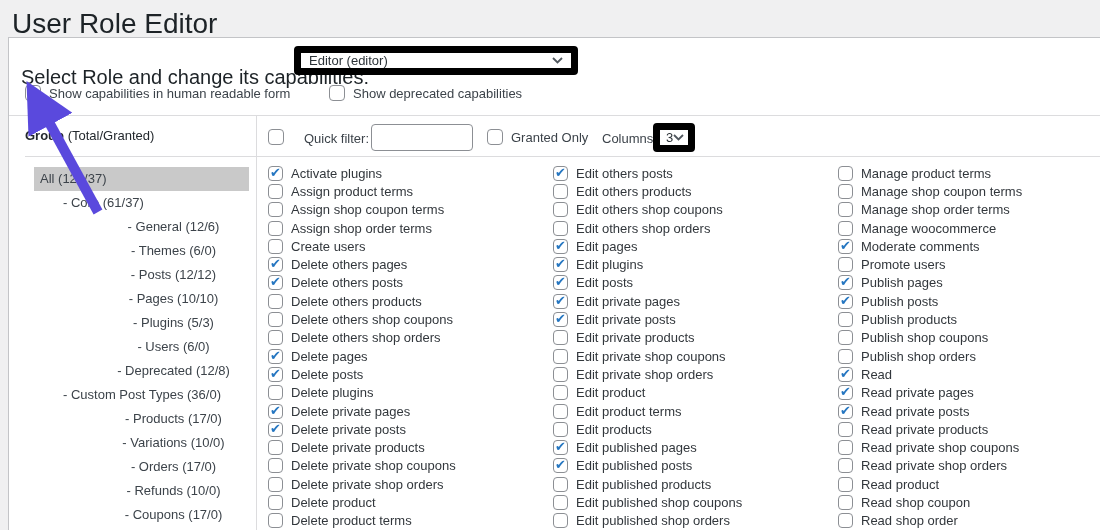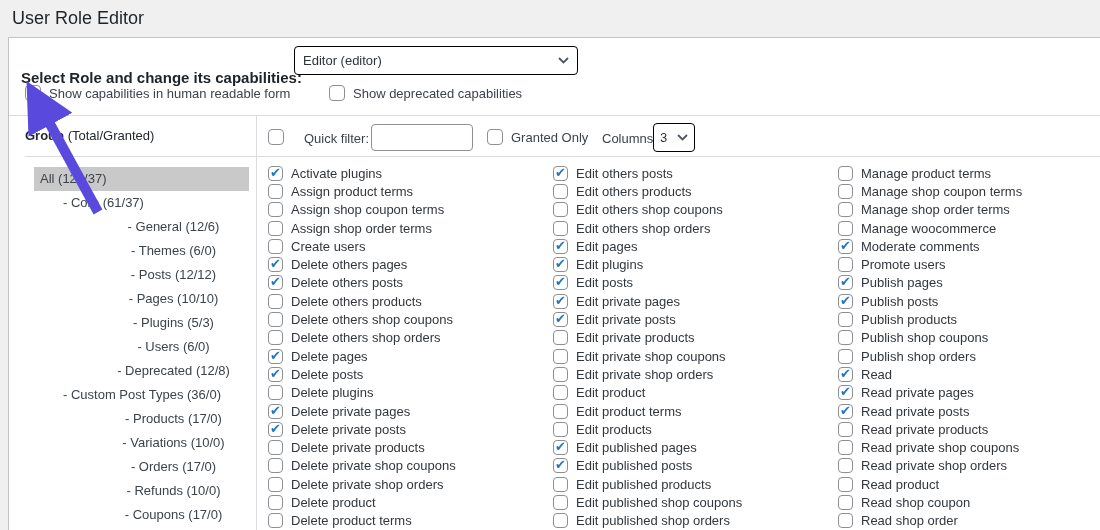--- a/index.html
+++ b/index.html
@@ -4,31 +4,31 @@
 <style>
   * { margin:0; padding:0; box-sizing:border-box; }
   html,body { width:1100px; height:530px; overflow:hidden; }
   body {
     font-family:"Liberation Sans","DejaVu Sans",sans-serif;
     background:#f0f0f1; color:#3c434a; font-size:13px;
     position:relative;
   }
   .page-title{
     position:absolute; left:12px; top:8px;
-    font-size:18px; font-weight:400; color:#1d2327;
+    font-size:28px; font-weight:400; color:#1d2327;
   }
   .panel{
     position:absolute; left:8px; top:37px; right:-2px; bottom:-2px;
     background:#fff; border:1px solid #c3c4c7;
   }
   
   .role-row{ position:absolute; left:12px; top:9px; height:30px; display:flex; align-items:center; }
-  .role-label{ font-weight:700; font-size:15px; color:#1d2327;margin-top:31px; }
+  .role-label{ font-weight:400; font-size:20px; color:#1d2327;margin-top:31px; }
   .select{
-    border:1px solid #000000; border-radius:4px; background:#fff;
+    border:7px solid #000000; border-radius:4px; background:#fff;
     display:flex; align-items:center; justify-content:space-between;
     color:#2c3338; font-size:13px; padding:0 8px; cursor:pointer;
   }
   .role-select{ position:absolute; left:285px; top:8px; width:284px; height:29px; }
   .chev{ width:11px; height:7px; flex:none; }
   .chev polyline{ fill:none; stroke:#50575e; stroke-width:1.8; }
   
   .opts-row{ position:absolute; left:16px; top:46px; height:18px; display:flex; align-items:center; }
   .opt2{ position:absolute; left:272px; top:46px; height:18px; display:flex; align-items:center;padding-left:48px; }
   .cb{

